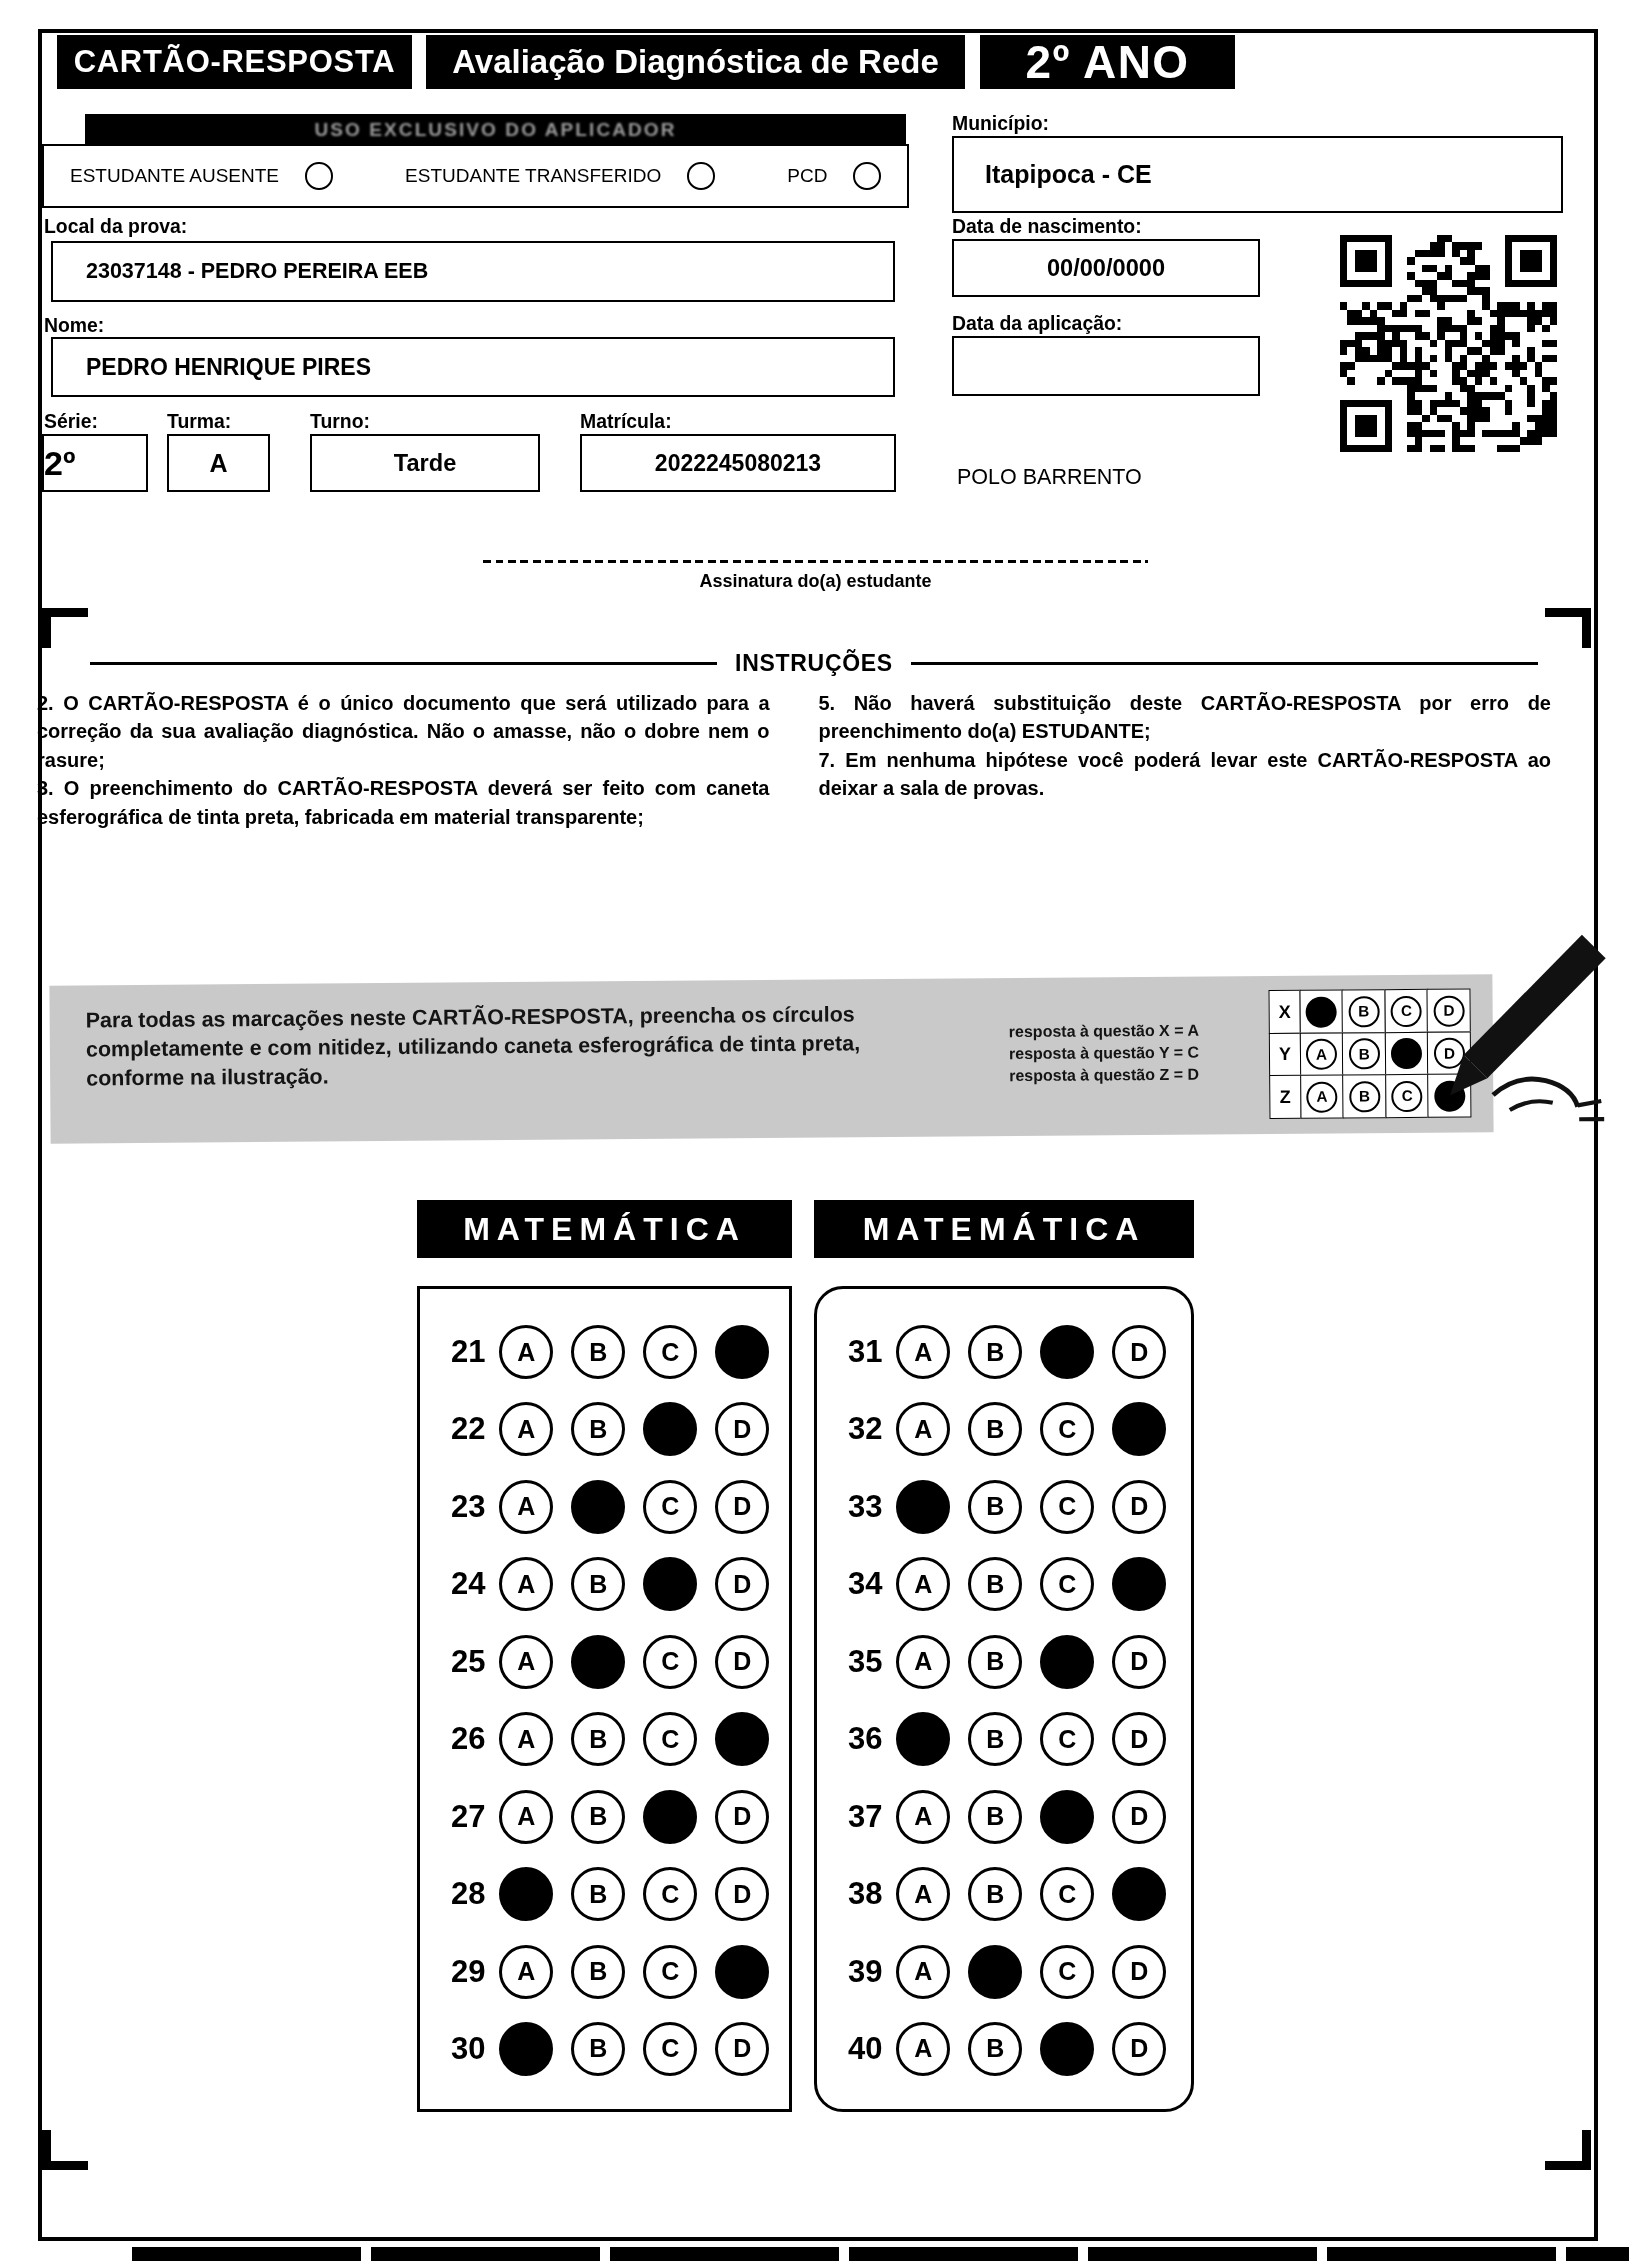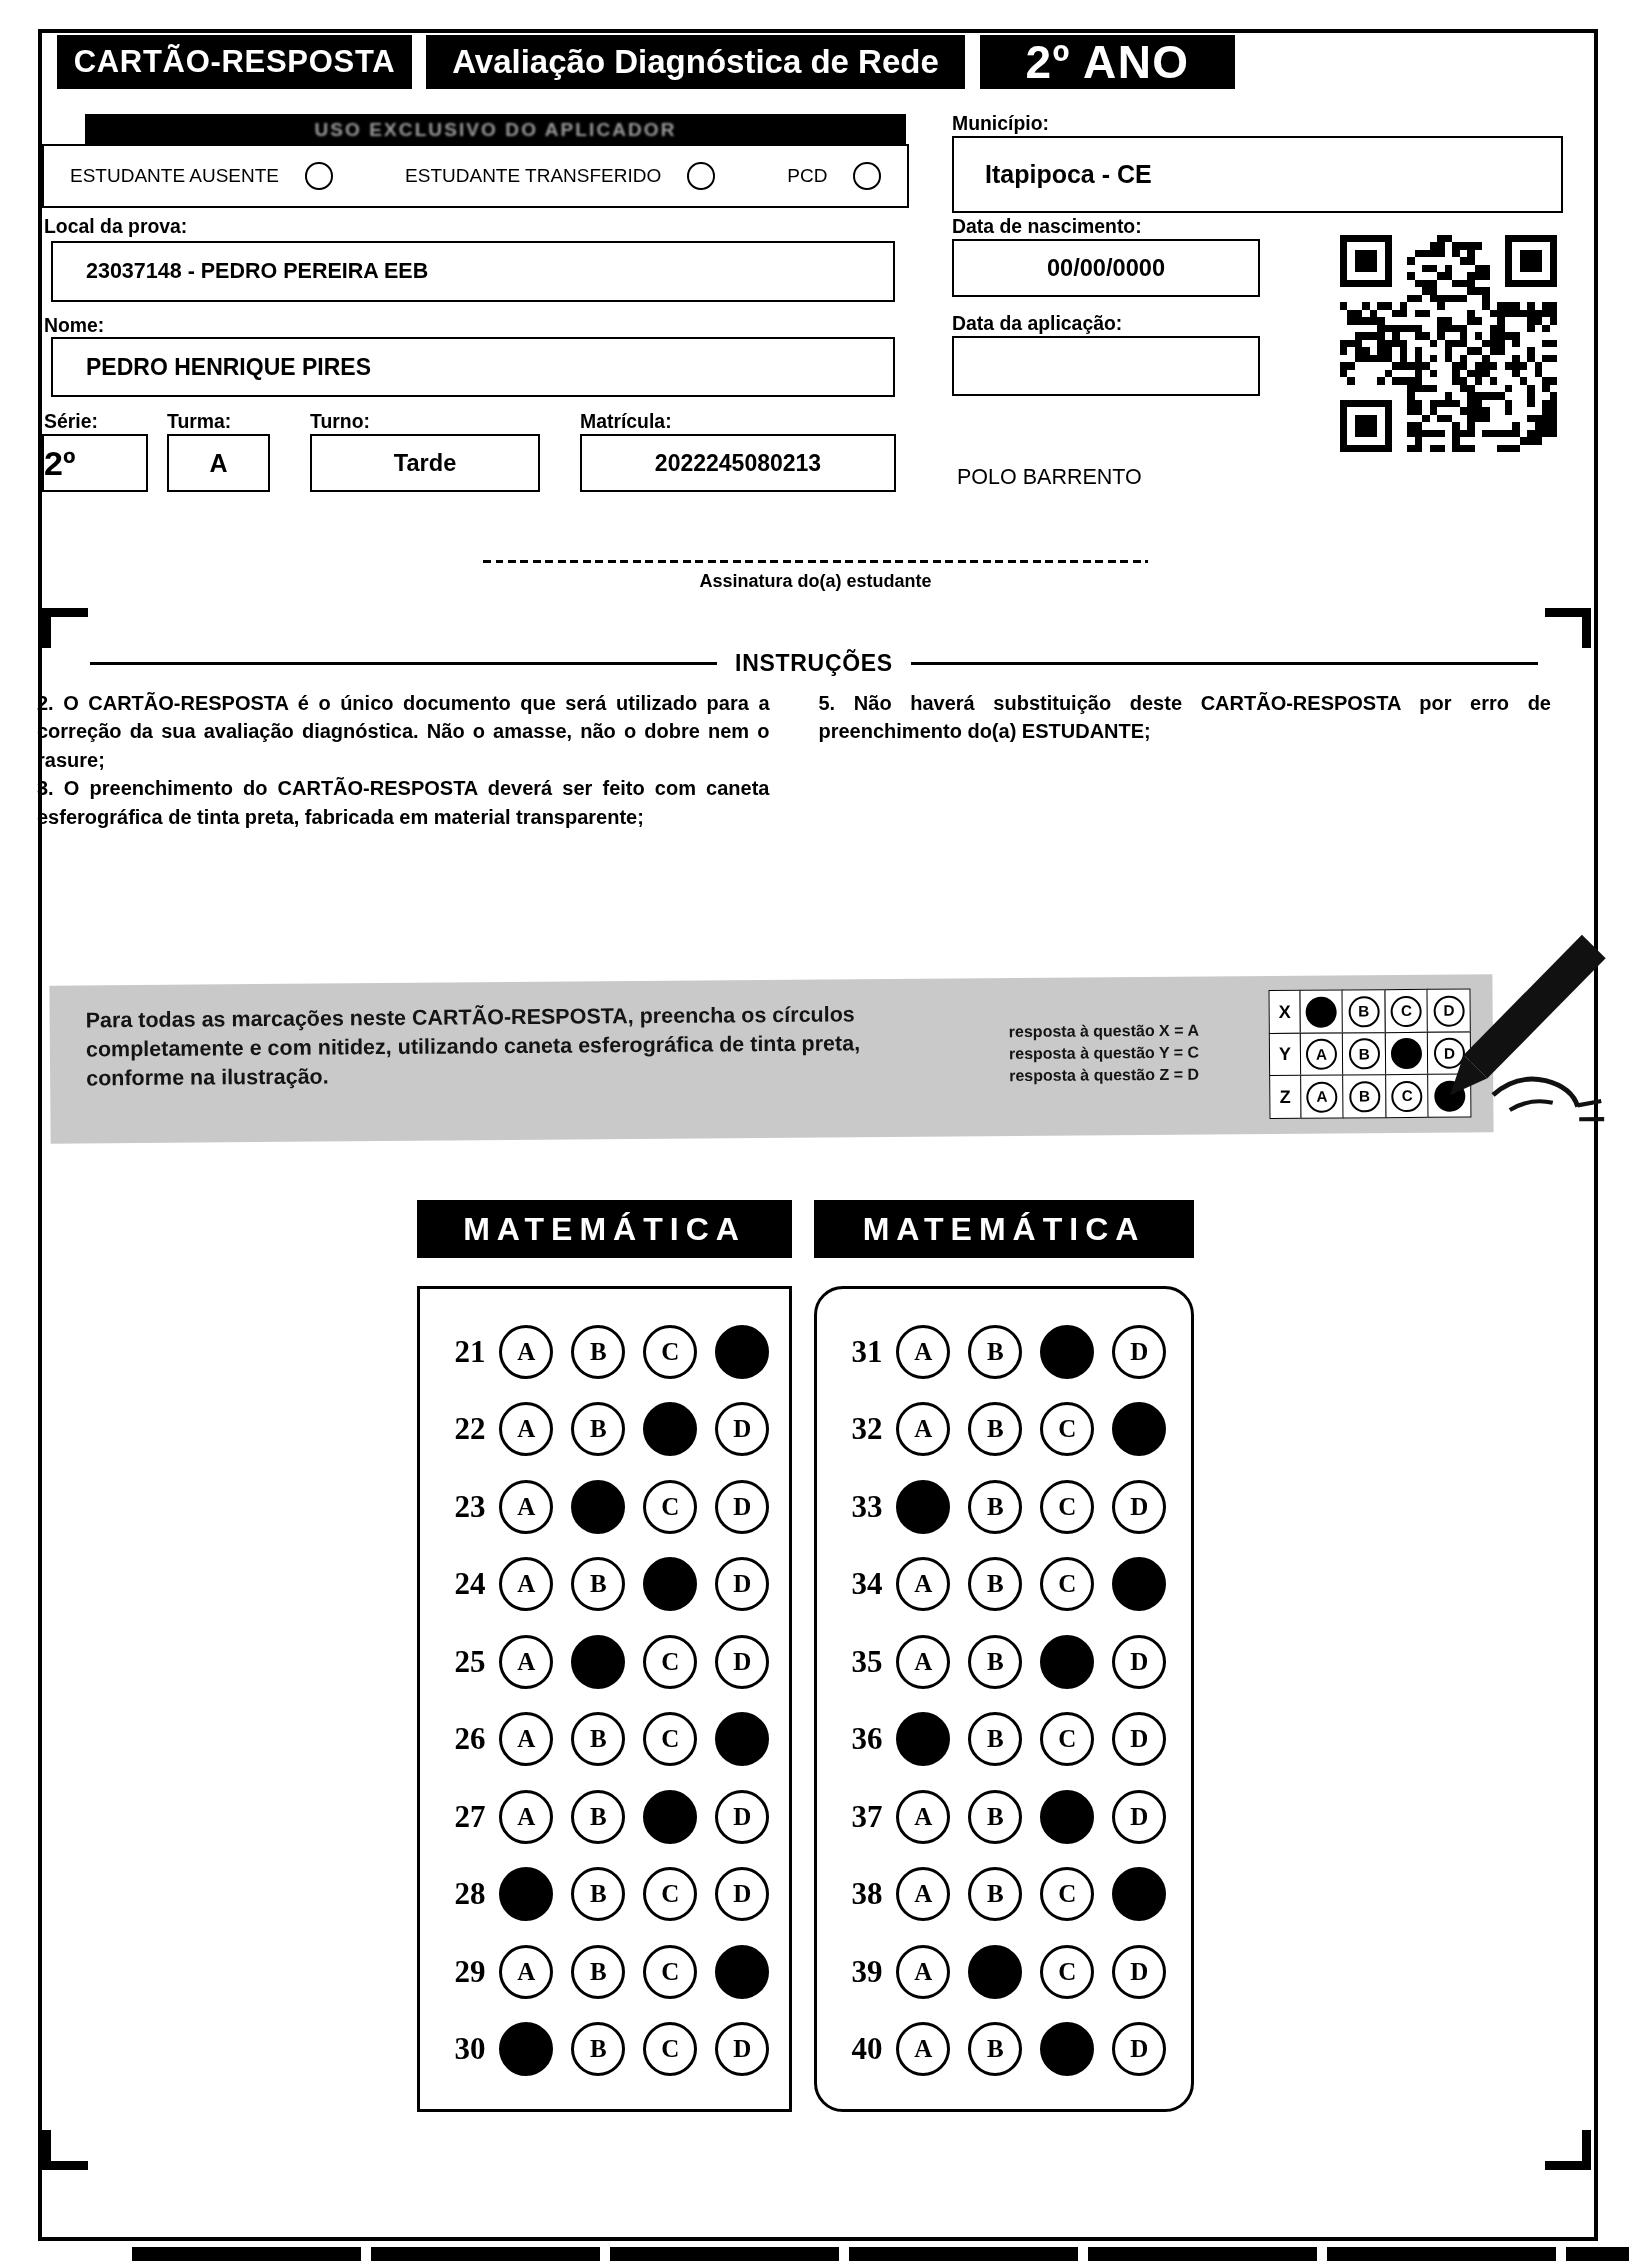--- a/index.html
+++ b/index.html
@@ -73,21 +73,21 @@
   .eg-label{width:32px;font-weight:bold;font-size:18px;}
   .eg-bubble{width:31px;height:31px;border-radius:50%;border:2.8px solid #000;box-sizing:border-box;display:flex;align-items:center;justify-content:center;font-weight:bold;font-size:15.3px;background:#fff;}
   .eg-bubble.filled{background:#000;border-color:#000;color:#000;}
   .pen{position:absolute;left:1354px;top:-43px;width:208px;height:208px;overflow:visible;}
 
   
   .sec-head{position:absolute;background:#000;color:#fff;display:flex;align-items:center;justify-content:center;font-weight:bold;font-size:32px;letter-spacing:7px;height:58px;top:1200px;}
   .sec1{left:417px;width:375px;}
   .sec2{left:814px;width:380px;}
   .ans-box{position:absolute;top:1286px;height:826px;border:3.5px solid #000;box-sizing:border-box;background:#fff;
-    display:flex;flex-direction:column;justify-content:space-between;padding:36px 0 33px 0;font-family:Liberation Serif, serif;}
+    display:flex;flex-direction:column;justify-content:space-between;padding:36px 0 33px 0;}
   .box1{left:417px;width:375px;}
   .box2{left:814px;width:380px;border-radius:29px;}
   .q-row{display:flex;align-items:center;padding-left:19.4px;}
   .q-num{width:46px;text-align:right;font-weight:bold;font-size:31px;margin-right:14px;}
   .bubble{width:54px;height:54px;border-radius:50%;border:3.5px solid #000;box-sizing:border-box;display:flex;align-items:center;justify-content:center;font-weight:bold;font-size:25px;background:#fff;flex:0 0 auto;}
   .bubble + .bubble{margin-left:18px;}
   .bubble.filled{background:#000;border-color:#000;color:#000;}
 
   
   .bottom-strip{position:absolute;left:132px;top:2247px;width:1498px;height:14px;
@@ -489,20 +489,21 @@
     <div class="title">INSTRUÇÕES</div>
     <div class="line"></div>
   </div>
   <div class="inst-cols">
     <div class="inst-col">
         <p>2. O CARTÃO-RESPOSTA é o único documento que será utilizado para a correção da sua avaliação diagnóstica. Não o amasse, não o dobre nem o rasure;</p>
         <p>3. O preenchimento do CARTÃO-RESPOSTA deverá ser feito com caneta esferográfica de tinta preta, fabricada em material transparente;</p>
       </div>
     <div class="inst-col">
         <p>5. Não haverá substituição deste CARTÃO-RESPOSTA por erro de preenchimento do(a) ESTUDANTE;</p>
+        <p>7. Em nenhuma hipótese você poderá levar este CARTÃO-RESPOSTA ao deixar a sala de provas.</p>
       </div>
   </div>
 
   <div class="example">
     <div class="ex-text">Para todas as marcações neste CARTÃO-RESPOSTA, preencha os círculos completamente e com nitidez, utilizando caneta esferográfica de tinta preta, conforme na ilustração.</div>
     <div class="ex-key">
         <p>resposta à questão X = A</p>
         <p>resposta à questão Y = C</p>
         <p>resposta à questão Z = D</p>
       </div>

